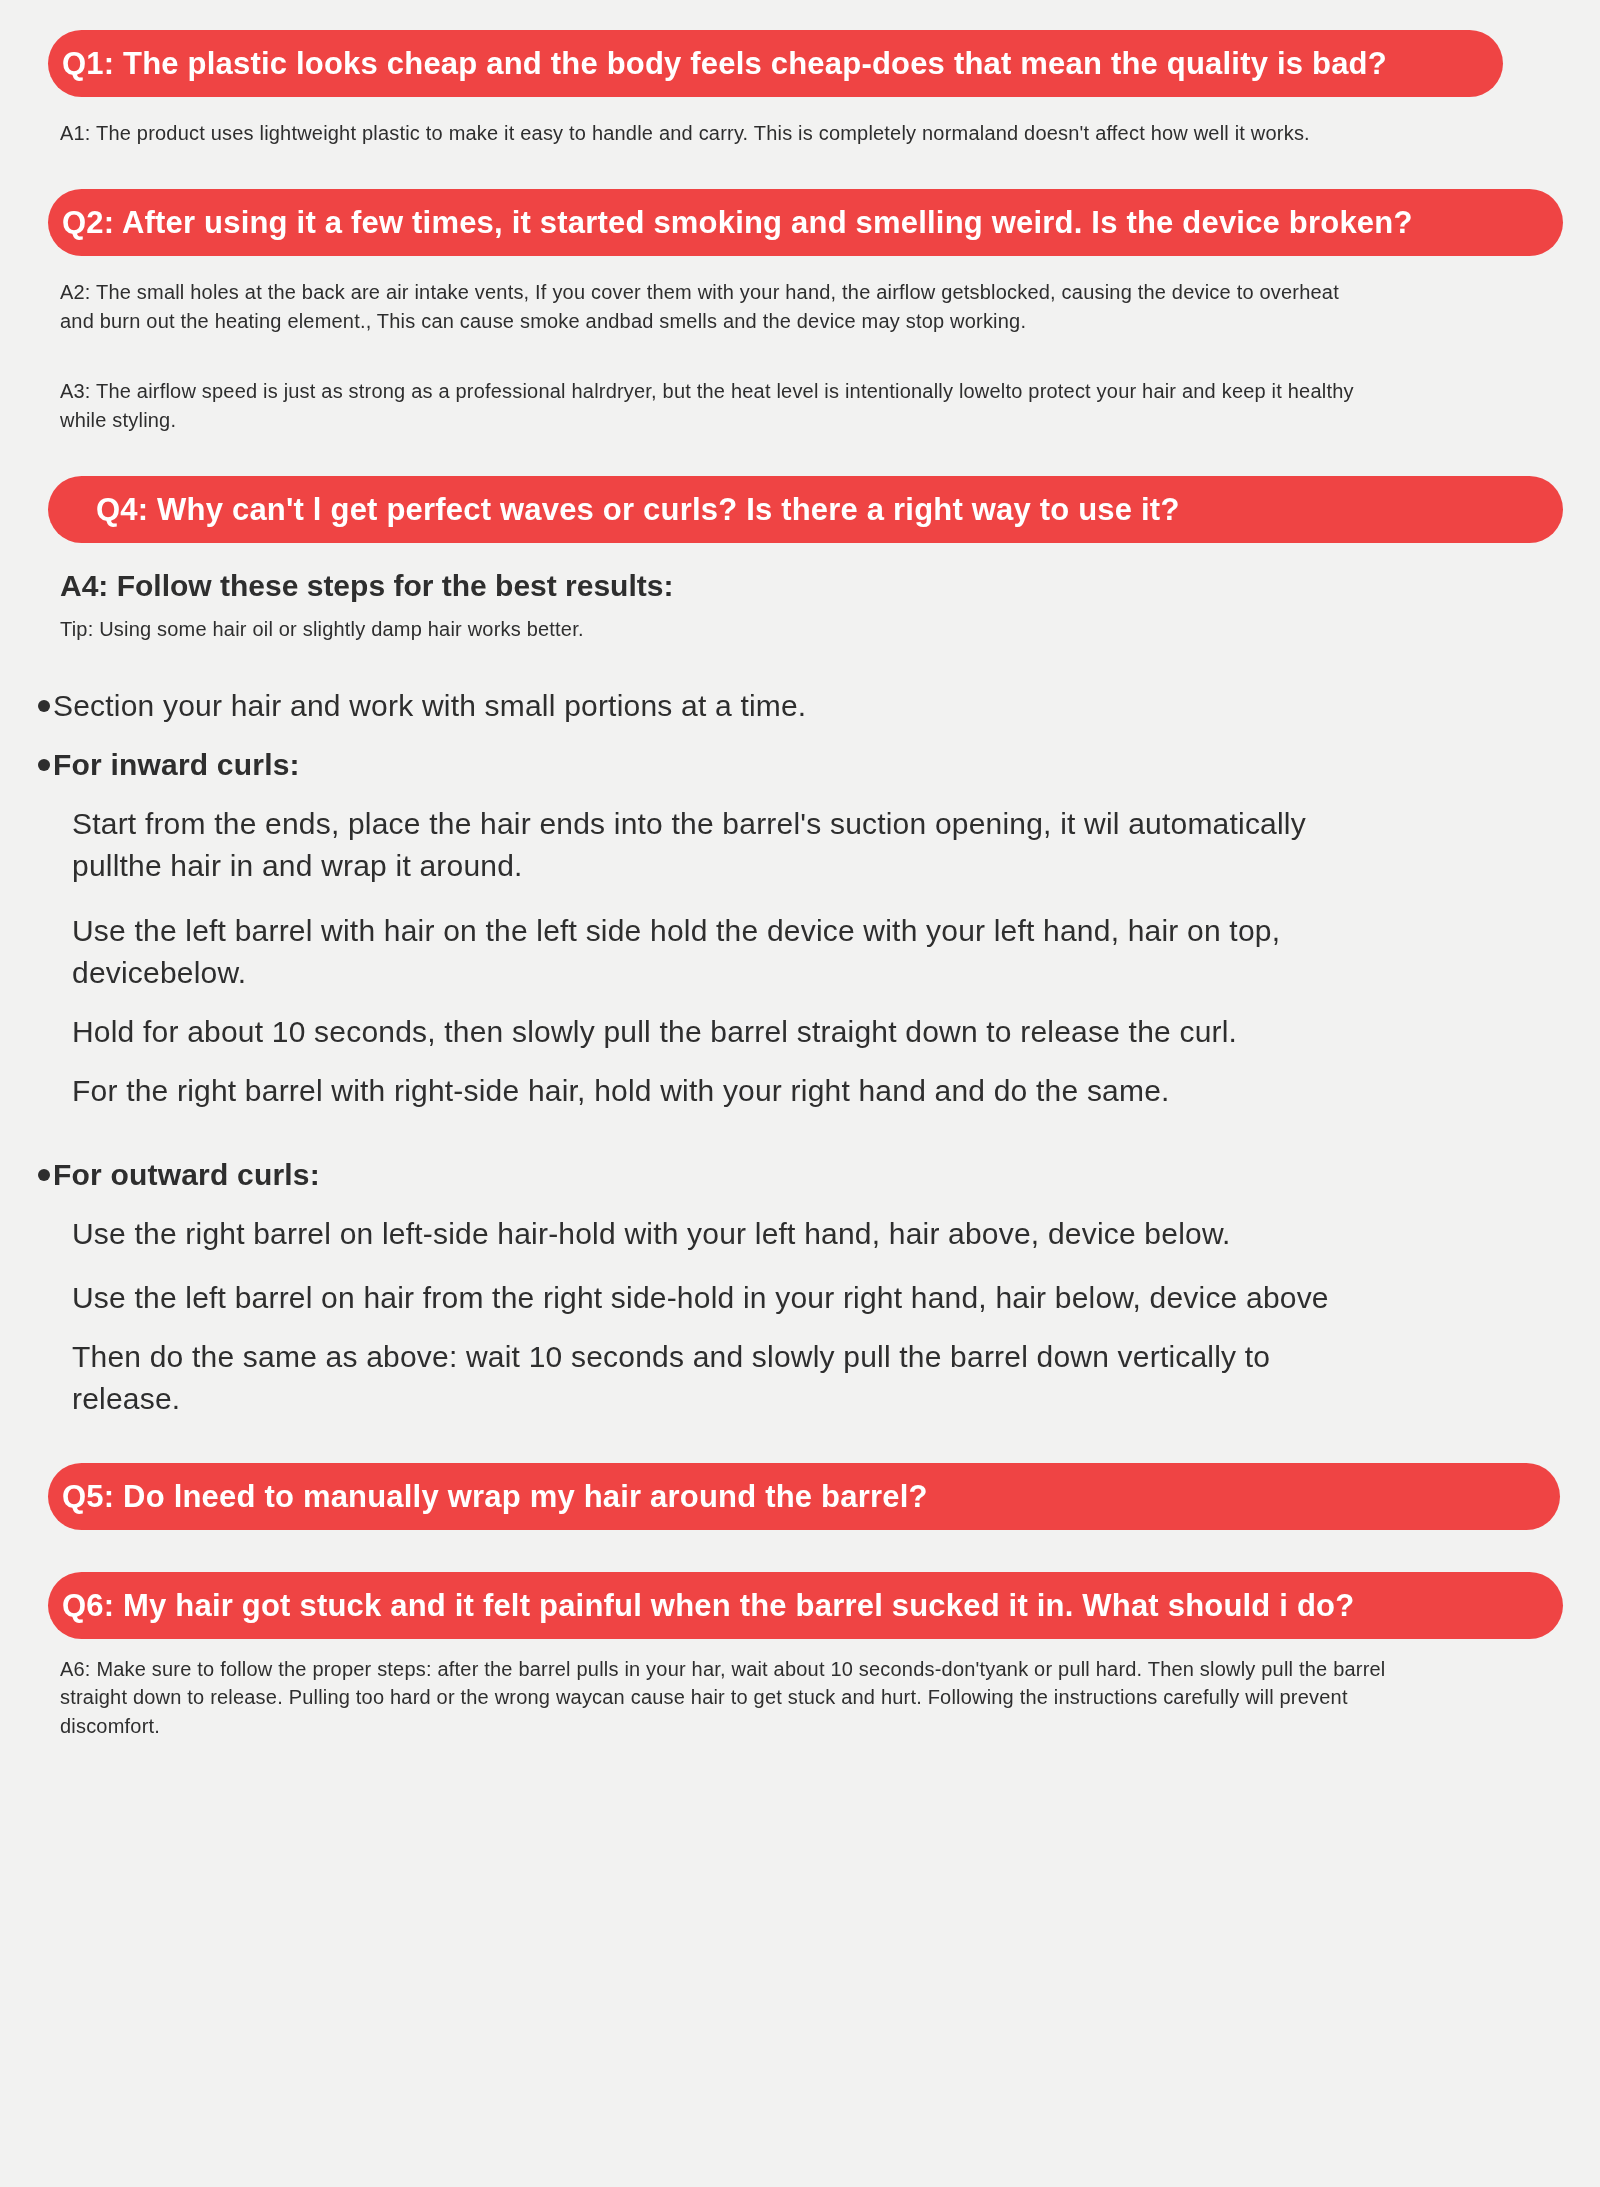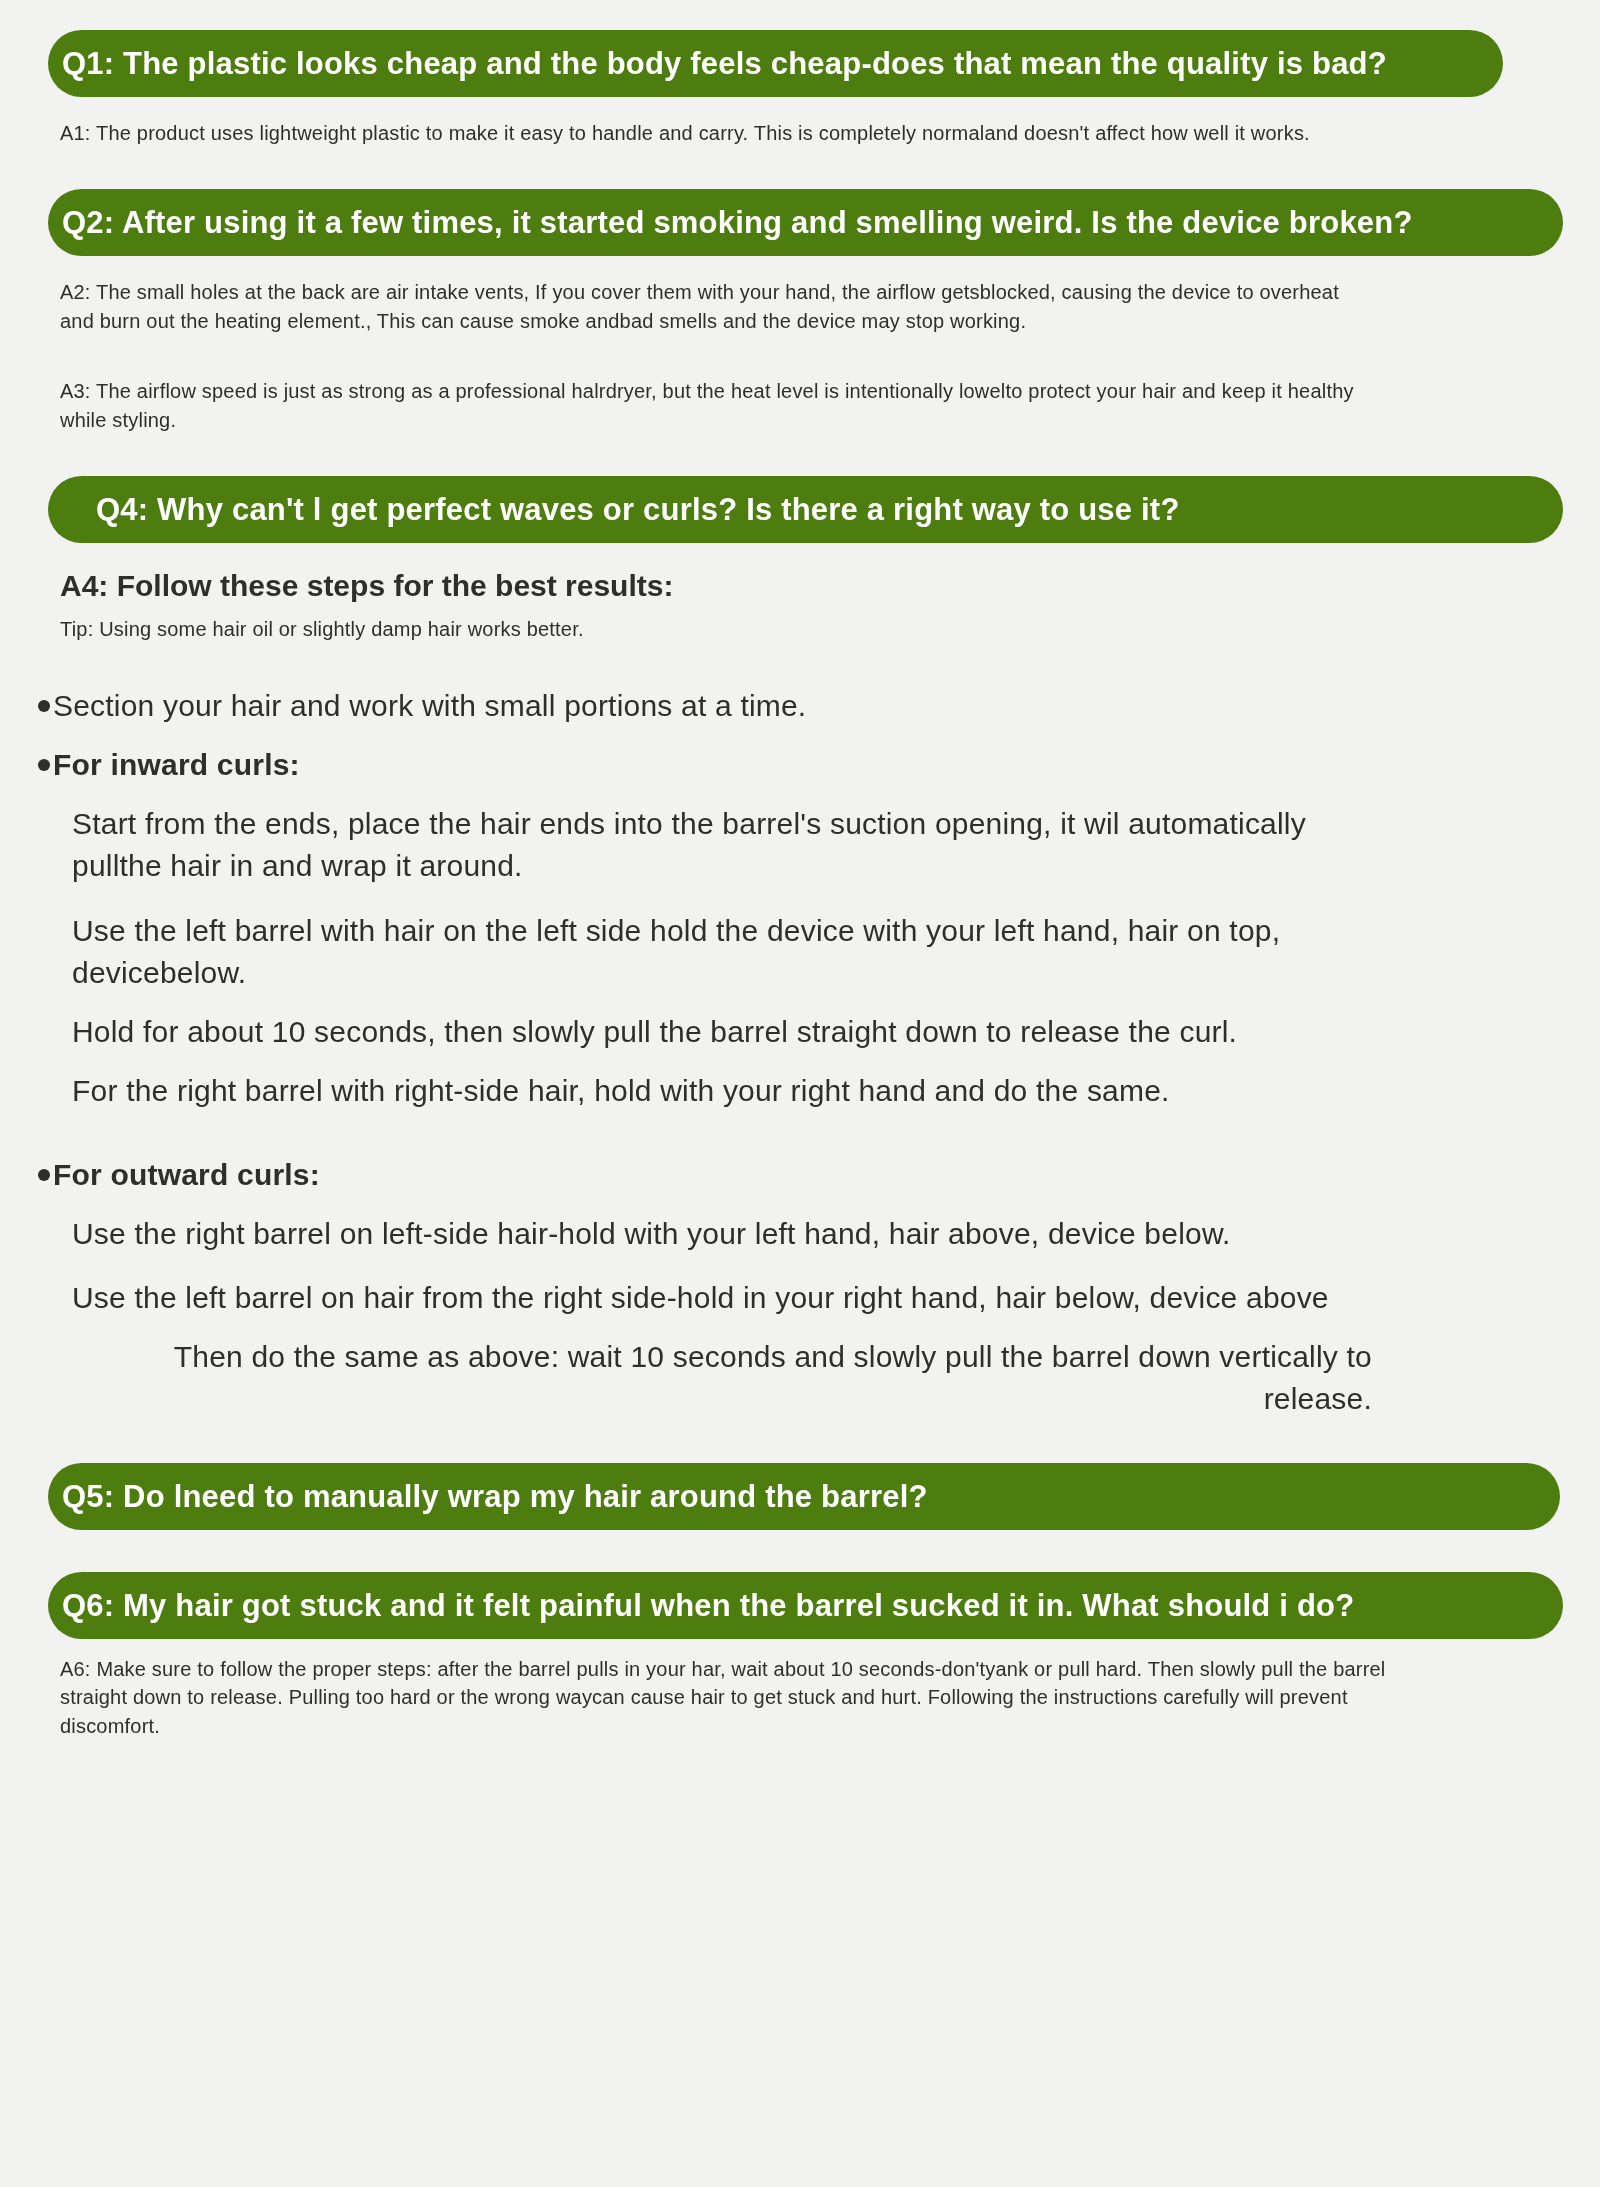--- a/index.html
+++ b/index.html
@@ -10,21 +10,21 @@
     font-family:"Liberation Sans","DejaVu Sans",sans-serif;
     color:#2e2e2e;
     -webkit-font-smoothing:antialiased;
   }
   .page{
     padding:30px 40px 20px 0;
     box-sizing:border-box;
   }
   .faq-section{margin-bottom:42px;}
   .pill{
-    background:#4d7c0f;
+    background:#ef4444;
     border-radius:36px;
     margin-left:48px;
     min-height:67px;
     display:flex;
     align-items:center;
     padding:4px 20px 4px 14px;
     box-sizing:border-box;
     margin-bottom:22px;
   }
   .pill-text{
@@ -72,21 +72,21 @@
   .bullet-row.tight{margin-top:16px;}
   .step{
     margin:16px 0 0 72px;
     font-size:30px;
     line-height:1.42;
     letter-spacing:.2px;
   }
   .step.first{margin-top:22px;}
   .mw-s1,.mw-s2{max-width:1260px;}
   .mw-s5{max-width:1430px;}
-  .mw-s7{max-width:1300px;text-align:right;}
+  .mw-s7{max-width:1300px;}
   p{margin-top:0;margin-bottom:0;}
 </style>
 </head>
 <body>
 
 <div class="page">
 
   <section class="faq-section">
     <div class="pill pill-q1">
       <span class="pill-text">Q1: The plastic looks cheap and the body feels cheap-does that mean the quality is bad?</span>

